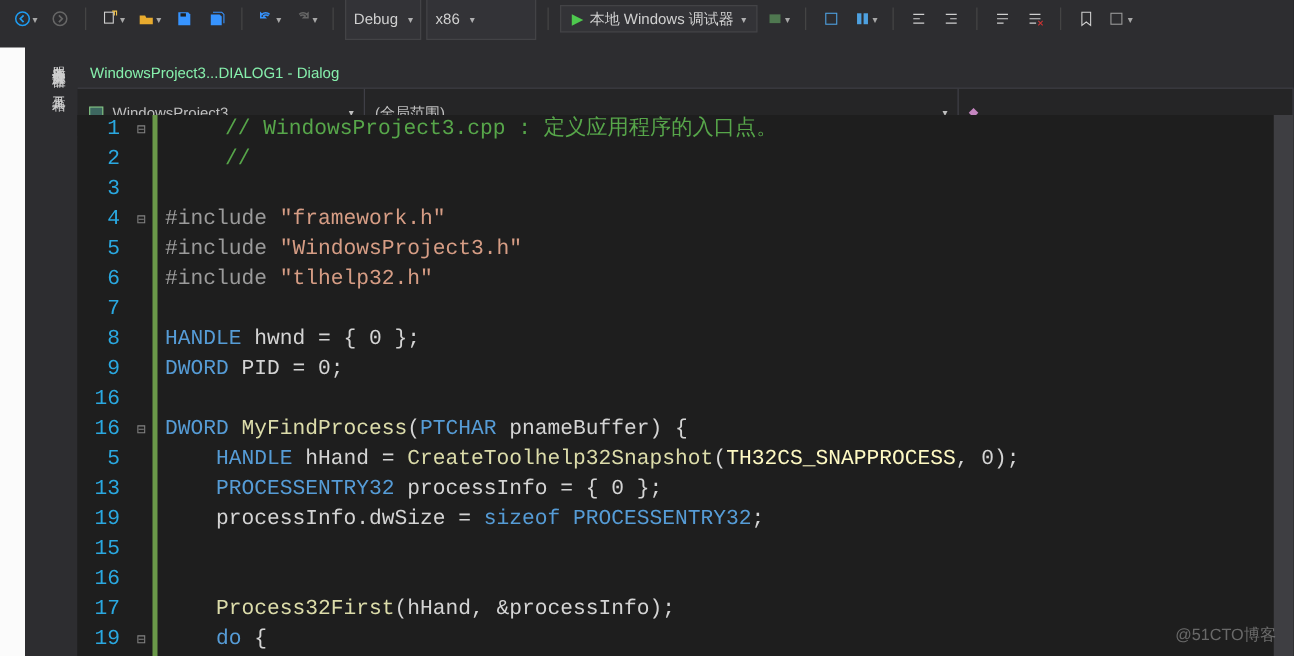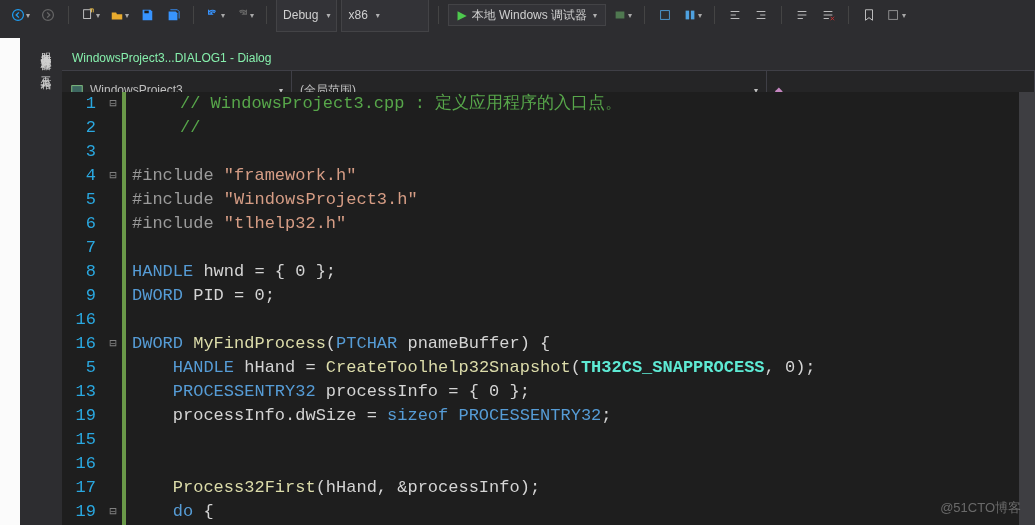--- a/index.html
+++ b/index.html
@@ -148,21 +148,21 @@
     padding-left: 6px;
     color: #d4d4d4;
     white-space: pre;
     overflow: hidden;
   }
   .ln  { height: 24px; }
   .cm  { color: #57a64a; margin-left: 48px; }   
   .pp  { color: #9b9b9b; }   
   .str { color: #d69d85; }   
   .kw  { color: #569cd6; }
-  .mac { color: #5eead4; font-weight: bold; }   
+  .mac { color: #fef9c3; }   
   .fn  { color: #dcdcaa; }
   .right-scroll {
     position: absolute; top: 92px; right: 0; bottom: 0; width: 16px;
     background: #3e3e42;
   }
 
   .watermark {
     position: absolute; right: 14px; bottom: 8px;
     color: #8a8a8a; font-size: 13px;
     opacity: 0.7;

